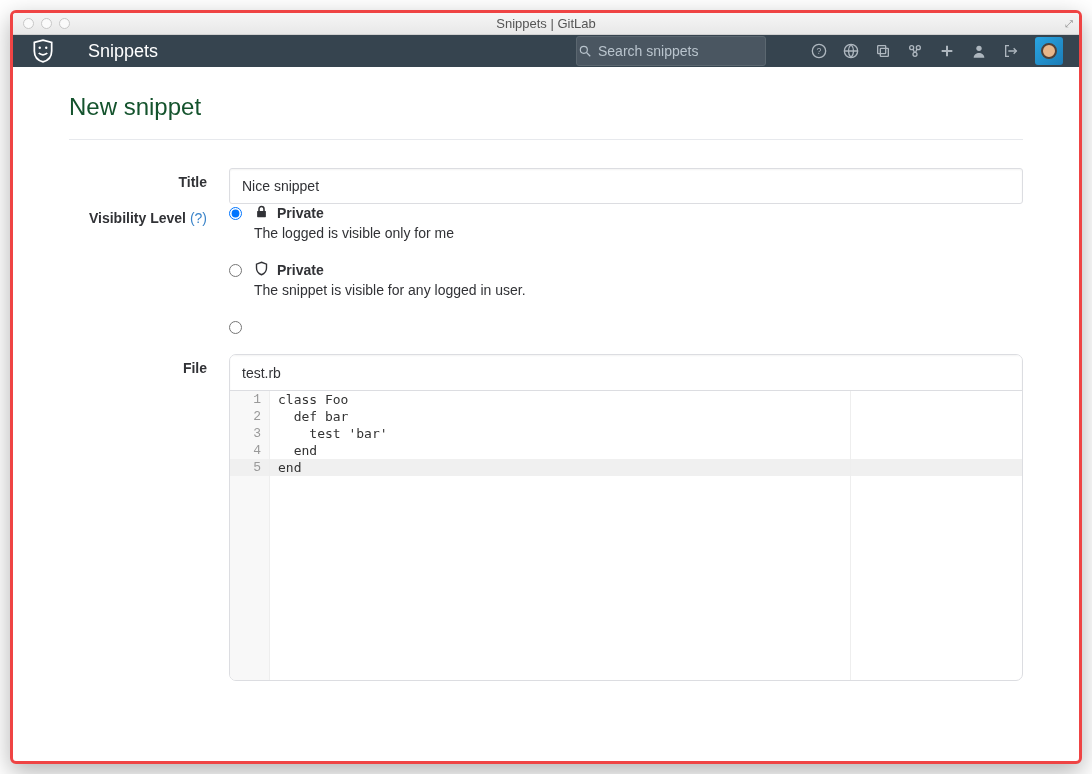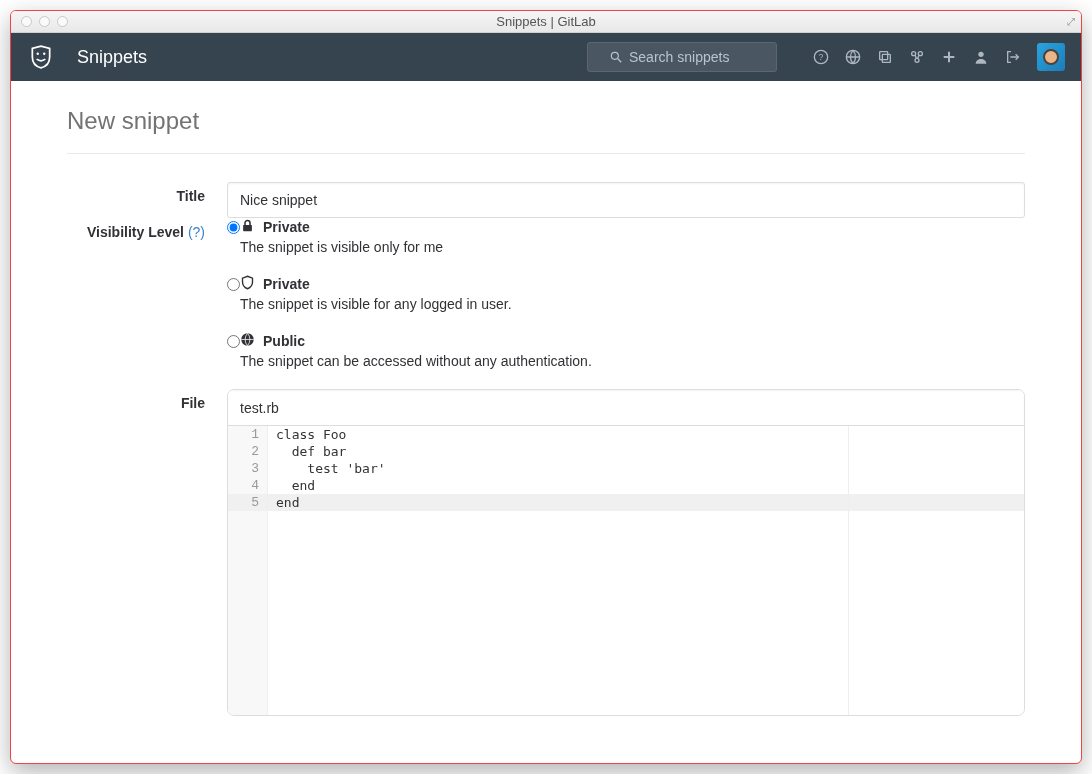--- a/index.html
+++ b/index.html
@@ -6,21 +6,21 @@
   body {
     font-family: "Helvetica Neue", Helvetica, Arial, sans-serif;
     font-size: 14px;
     color: #333;
     background: #fff;
   }
   .mac-window {
     width: 1072px;
     height: 754px;
     margin: 10px;
-    border: 1px solid #ef4444;
+    border: 3px solid #ef4444;
     border-radius: 6px;
     overflow: hidden;
     box-shadow: 0 8px 24px rgba(0,0,0,0.3);
     display: flex;
     flex-direction: column;
     background: #fff;
   }
   .titlebar {
     height: 22px;
     background: linear-gradient(#f6f6f6,#e8e8e8);
@@ -30,62 +30,62 @@
     position: relative;
     font-size: 13px;
     color: #555;
   }
   .traffic-lights { display:flex; gap:7px; padding-left:10px; position:absolute; left:0;}
   .tl { width:11px; height:11px; border-radius:50%; border:1px solid #c7c7c7; background:#fafafa;}
   .titlebar-title { flex:1; text-align:center; }
   .titlebar-fs { position:absolute; right:6px; font-size:10px; color:#888;}
   .topnav {
     background:#36444f;
-    height:48px;
+    height:32px;
     display:flex;
     align-items:center;
     padding:0 16px;
     color:#fff;
-    gap:22px;
+    gap:31px;
   }
   .logo { width:28px; height:28px; display:flex;align-items:center;justify-content:center;}
   .nav-title { font-size:18px; font-weight:500; flex:0 0 auto;}
   .spacer { flex:1; }
   .search-wrap {
     position:relative;
     background:#4a5661;
     border:1px solid #5b6770;
     border-radius:3px;
     width:190px; height:30px;
     display:flex; align-items:center;
-    padding:0 21px; color:#b9c4cd;
+    padding:0 1px; color:#b9c4cd;
   }
   .search-wrap svg{flex:0 0 auto;}
   .search-wrap input{
     border:none; background:transparent; outline:none;
     color:#b9c4cd; font-size:14px; width:100%; margin-left:6px;
   }
   .search-wrap input::placeholder{color:#b9c4cd;}
   .nav-icons{display:flex; gap:16px; align-items:center; margin-left:14px;}
   .nav-icons .ic{width:16px;height:16px;display:flex;align-items:center;justify-content:center;color:#aeb7bf;cursor:pointer;}
   .avatar{width:28px;height:28px;border-radius:3px;background:linear-gradient(135deg,#2aa4e0,#1b7db8);display:flex;align-items:center;justify-content:center;overflow:hidden;}
   .avatar-inner{width:16px;height:16px;border-radius:50%;background:#e8b68a;border:2px solid #514037;}
   .content{ flex:1; overflow:auto; padding:26px 56px 0 56px;}
-  h1.page-title{ font-size:24px; font-weight:400; color:#737373; margin-bottom:18px;}
+  h1.page-title{ font-size:24px; font-weight:400; color:#14532d; margin-bottom:18px;}
   .rule{ border:none; border-top:1px solid #e7e9ed; margin-bottom:28px;}
   .form-row{ display:flex; }
   .label-col{ width:160px; text-align:right; padding-right:22px; font-weight:700; color:#313236; padding-top:6px; font-size:14px;}
   .label-col .help{color:#3b84c9; font-weight:400; cursor:pointer;}
   .field-col{ flex:1; }
   .text-input{
     width:100%; height:36px; border:1px solid #dcdde1; border-radius:3px;
     padding:8px 12px; font-size:14px; color:#313236;
     box-shadow: inset 0 1px 2px rgba(0,0,0,0.05);
   }
-  .radio-opt{ display:flex; align-items:flex-start; gap:0; margin-bottom:20px;}
+  .radio-opt{ display:flex; align-items:flex-start; gap:12px; margin-bottom:20px;}
   .radio-opt input[type=radio]{ margin-top:3px;}
   .radio-body{}
   .radio-head{display:flex;align-items:center;gap:8px;font-weight:700;color:#313236;margin-bottom:3px;}
   .radio-desc{color:#313236;font-size:14px;}
   .filebox{ border:1px solid #dcdde1; border-radius:7px; overflow:hidden;}
   .filename-input{
     width:100%; height:36px; border:none; border-bottom:1px solid #dcdde1;
     padding:0 12px; font-size:14px; color:#313236;
     box-shadow: inset 0 1px 2px rgba(0,0,0,0.05);
   }
@@ -204,53 +204,41 @@
           <div class="radio-body">
             <div class="radio-head">
               <span>
                 <svg width="15" height="15" viewBox="0 0 24 24" fill="#313236">
                     <rect x="5" y="11" width="14" height="10" rx="1"></rect>
                     <path d="M8 11V8a4 4 0 1 1 8 0v3" fill="none" stroke="#313236" stroke-width="2.5"></path>
                   </svg>
               </span>
               <span>Private</span>
             </div>
-            <div class="radio-desc">The snippet is visible only for me</div>
+            <div class="radio-desc">The logged is visible only for me</div>
           </div>
         </div>
 
         <div class="radio-opt">
           <input type="radio" name="vis" style="">
           <div class="radio-body">
             <div class="radio-head">
               <span>
                 <svg width="15" height="15" viewBox="0 0 24 24" fill="none" stroke="#313236" stroke-width="2.2">
                     <path d="M12 2l8 3v6c0 5-3.5 9-8 11-4.5-2-8-6-8-11V5z"></path>
                   </svg>
               </span>
               <span>Private</span>
             </div>
             <div class="radio-desc">The snippet is visible for any logged in user.</div>
           </div>
         </div>
 
         <div class="radio-opt">
           <input type="radio" name="vis" style="">
-          <div class="radio-body">
-            <div class="radio-head">
-              <span>
-                <svg width="15" height="15" viewBox="0 0 24 24" fill="#313236">
-                    <circle cx="12" cy="12" r="10"></circle>
-                    <path d="M2 12h20M12 2a15 15 0 0 1 0 20M12 2a15 15 0 0 0 0 20" stroke="#fff" stroke-width="1.2" fill="none"></path>
-                  </svg>
-              </span>
-              <span>Public</span>
-            </div>
-            <div class="radio-desc">The snippet can be accessed without any authentication.</div>
-          </div>
         </div>
 
       </div>
     </div>
 
     <div class="form-row">
       <div class="label-col">File</div>
       <div class="field-col">
         <div class="filebox">
           <input class="filename-input" type="text" value="test.rb" style="">

